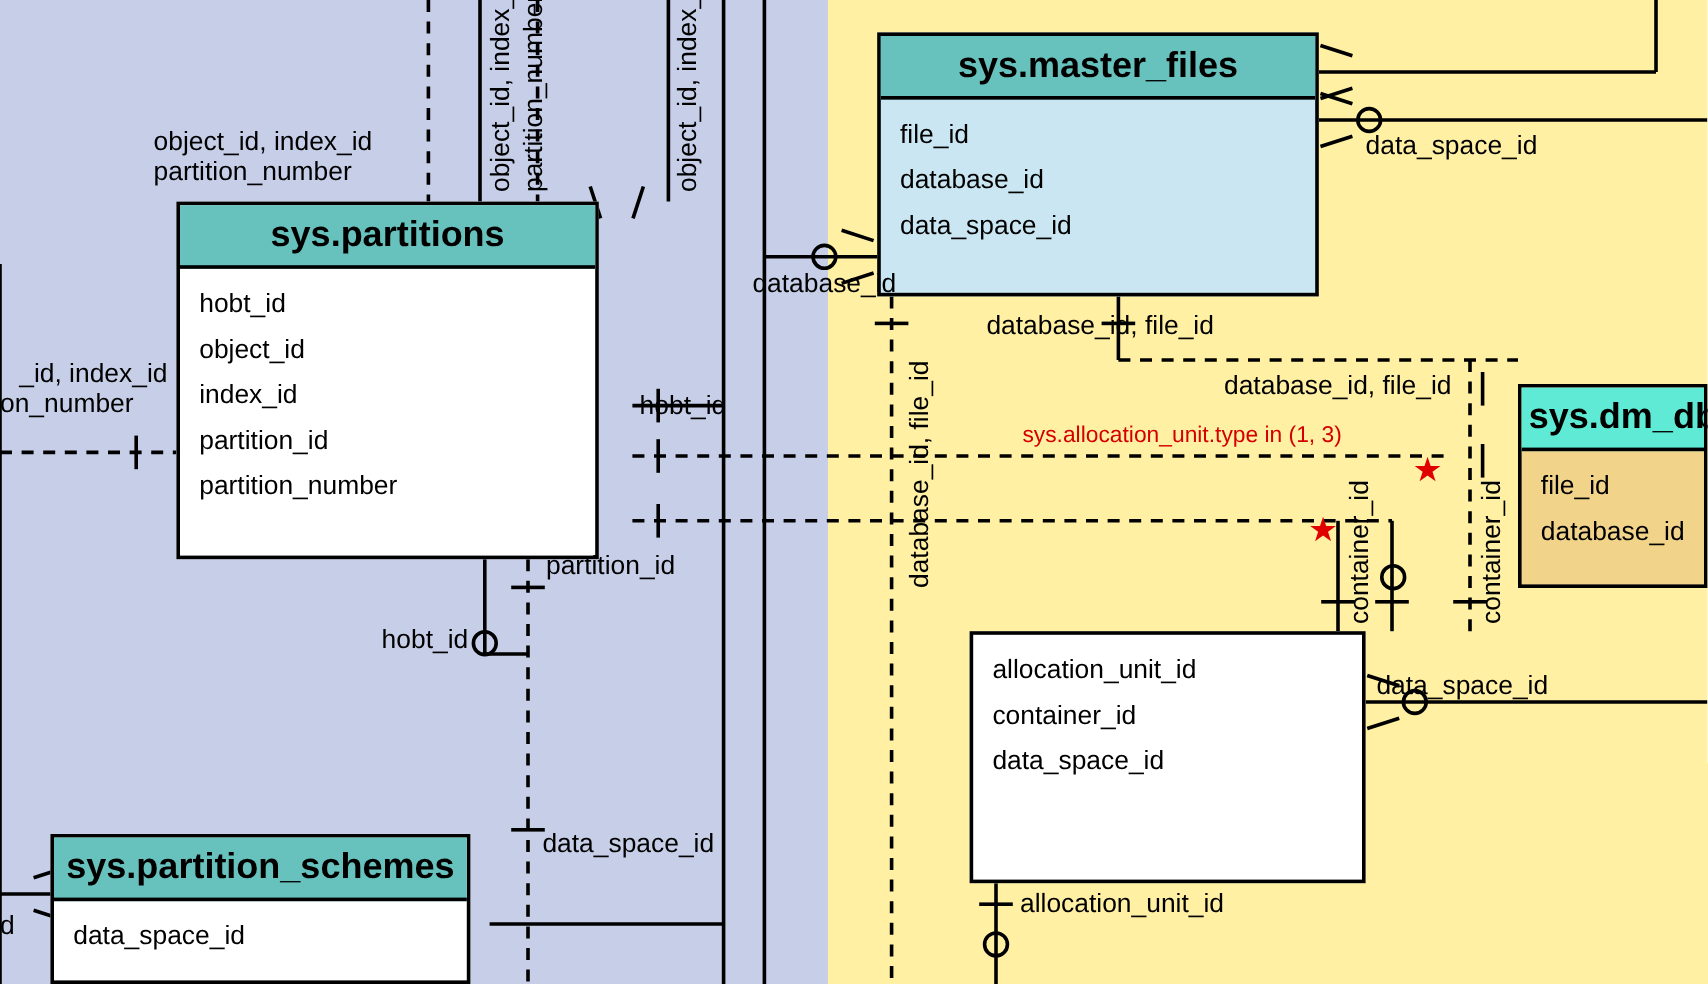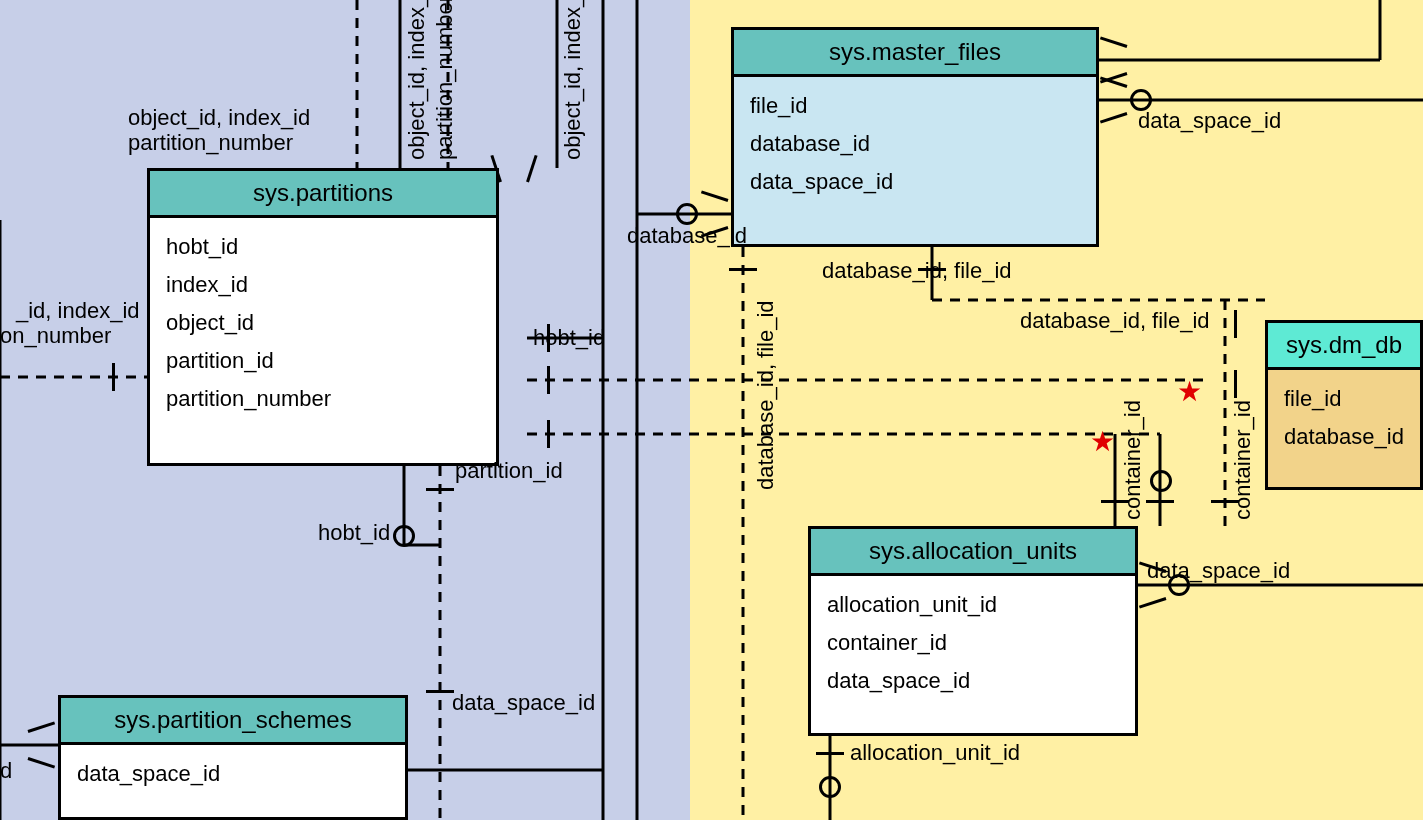--- a/index.html
+++ b/index.html
@@ -2,21 +2,21 @@
 <html><head>
 <meta charset="utf-8">
 <style>
   html,body{margin:0;padding:0;width:1423px;height:820px;overflow:hidden;font-family:Helvetica,Arial,sans-serif;background:#fff}
   .canvas{position:relative;width:1423px;height:820px}
   .bg{position:absolute}
   .bg-blue{background:#c7cfe8}
   .bg-yellow{background:#fff0a4}
 
   .entity{position:absolute;border:3px solid #000;background:#fff;box-sizing:border-box}
-  .entity .hdr{background:#67c2bd;border-bottom:3px solid #000;font-weight:400;font-size:24px;text-align:center;padding:8px 6px}
+  .entity .hdr{background:#67c2bd;border-bottom:3px solid #000;font-weight:700;font-size:30px;text-align:center;padding:8px 6px}
   .entity.blue .hdr{background:#67c2bd}
   .entity.ltblue{background:#c9e6f2}
   .entity.orange{background:#f2d38a}
   .entity.orange .hdr{background:#5eead4}
   .entity .cols{padding:10px 16px}
   .entity .col{font-size:22px;line-height:38px;white-space:nowrap}
 
   .label{position:absolute;font-size:22px;color:#000;white-space:nowrap}
   .label.v{writing-mode:vertical-rl;transform:rotate(180deg)}
   .note{position:absolute;font-size:19px;color:#d40000;white-space:nowrap}
@@ -117,45 +117,44 @@
   <div class="crowH" style="left:28px;top:730px;transform:scaleX(-1)"></div>
   <div class="tick h" style="left:426px;top:690px;width:28px"></div>
 
   <div class="star" style="left:1177px;top:375px">★</div>
   <div class="star" style="left:1090px;top:425px">★</div>
 
   <div class="entity blue" style="left:147px;top:168px;width:352px;height:298px">
     <div class="hdr">sys.partitions</div>
     <div class="cols">
       <div class="col">hobt_id</div>
+      <div class="col">object_id</div>
       <div class="col">index_id</div>
-      <div class="col">object_id</div>
       <div class="col">partition_id</div>
       <div class="col">partition_number</div>
     </div>
   </div>
 
-  <div class="entity blue" style="left:58px;top:695px;width:350px;height:125px">
+  <div class="entity blue" style="left:42px;top:695px;width:350px;height:125px">
     <div class="hdr">sys.partition_schemes</div>
     <div class="cols">
       <div class="col">data_space_id</div>
     </div>
   </div>
 
   <div class="entity ltblue" style="left:731px;top:27px;width:368px;height:220px">
     <div class="hdr">sys.master_files</div>
     <div class="cols">
       <div class="col">file_id</div>
       <div class="col">database_id</div>
       <div class="col">data_space_id</div>
     </div>
   </div>
 
   <div class="entity blue" style="left:808px;top:526px;width:330px;height:210px">
-    <div class="hdr">sys.allocation_units</div>
     <div class="cols">
       <div class="col">allocation_unit_id</div>
       <div class="col">container_id</div>
       <div class="col">data_space_id</div>
     </div>
   </div>
 
   <div class="entity orange" style="left:1265px;top:320px;width:158px;height:170px">
     <div class="hdr">sys.dm_db</div>
     <div class="cols">
@@ -180,14 +179,15 @@
   <div class="label" style="left:850px;top:740px">allocation_unit_id</div>
   <div class="label" style="left:0px;top:758px">d</div>
 
   <div class="label v" style="left:404px;top:0px;height:160px">object_id, index_id</div>
   <div class="label v" style="left:432px;top:0px;height:160px">partition_number</div>
   <div class="label v" style="left:560px;top:0px;height:160px">object_id, index_id</div>
   <div class="label v" style="left:753px;top:280px;height:210px">database_id, file_id</div>
   <div class="label v" style="left:1120px;top:380px;height:140px">container_id</div>
   <div class="label v" style="left:1230px;top:380px;height:140px">container_id</div>
 
+  <div class="note" style="left:852px;top:352px">sys.allocation_unit.type in (1, 3)</div>
 
 </div>
 
 </body></html>

